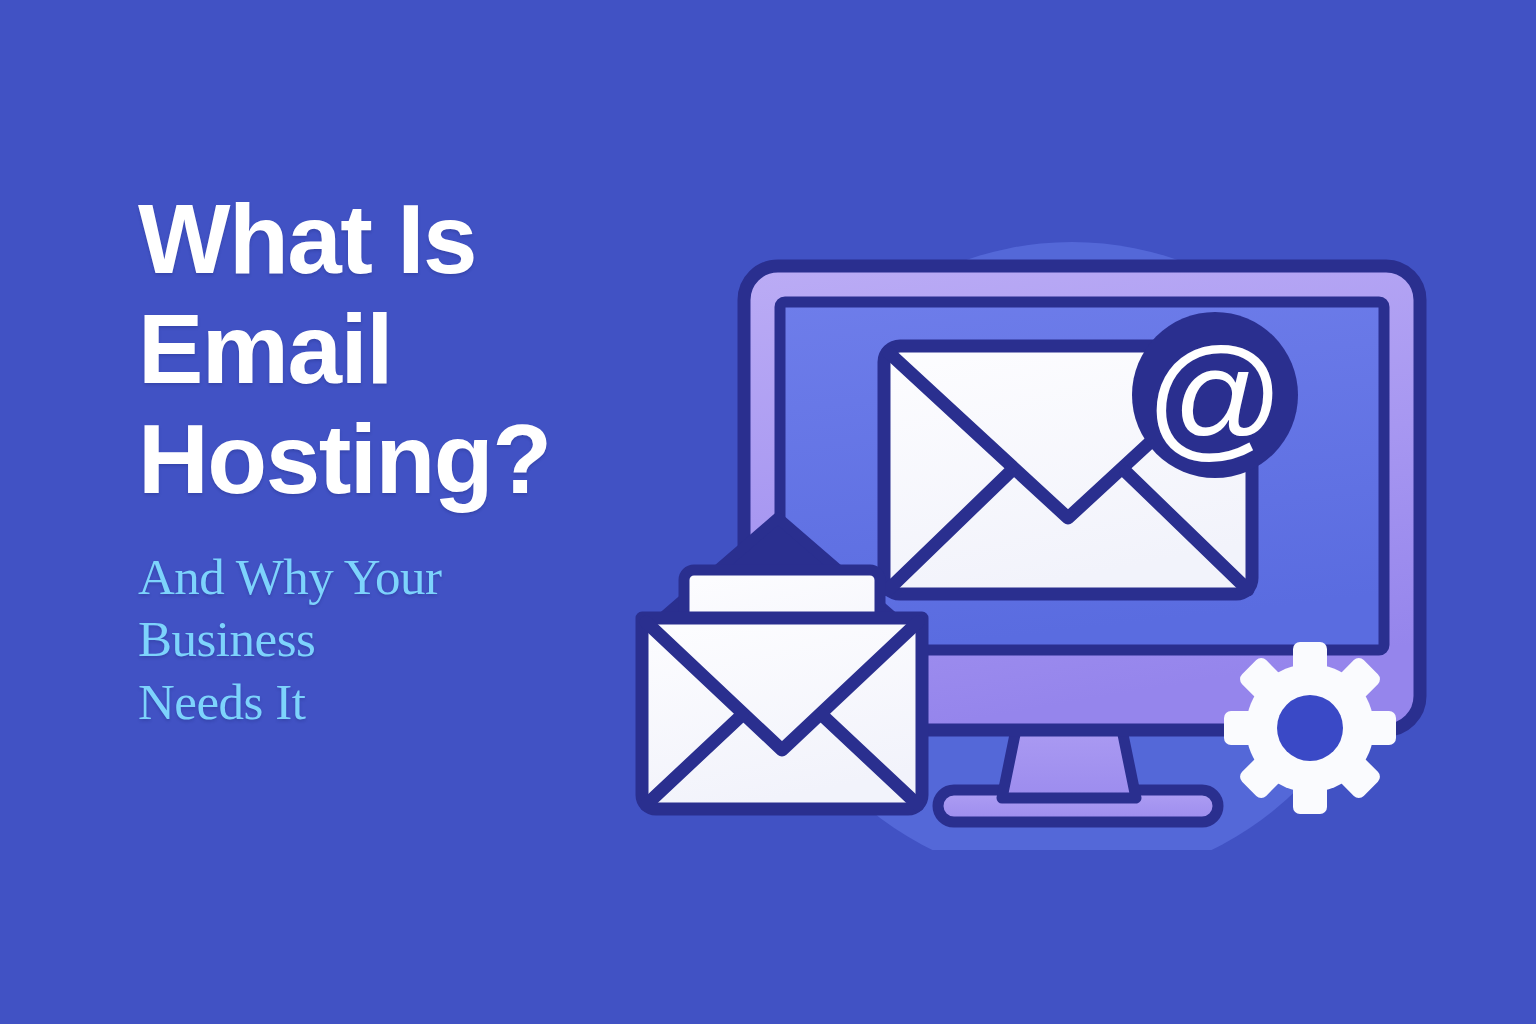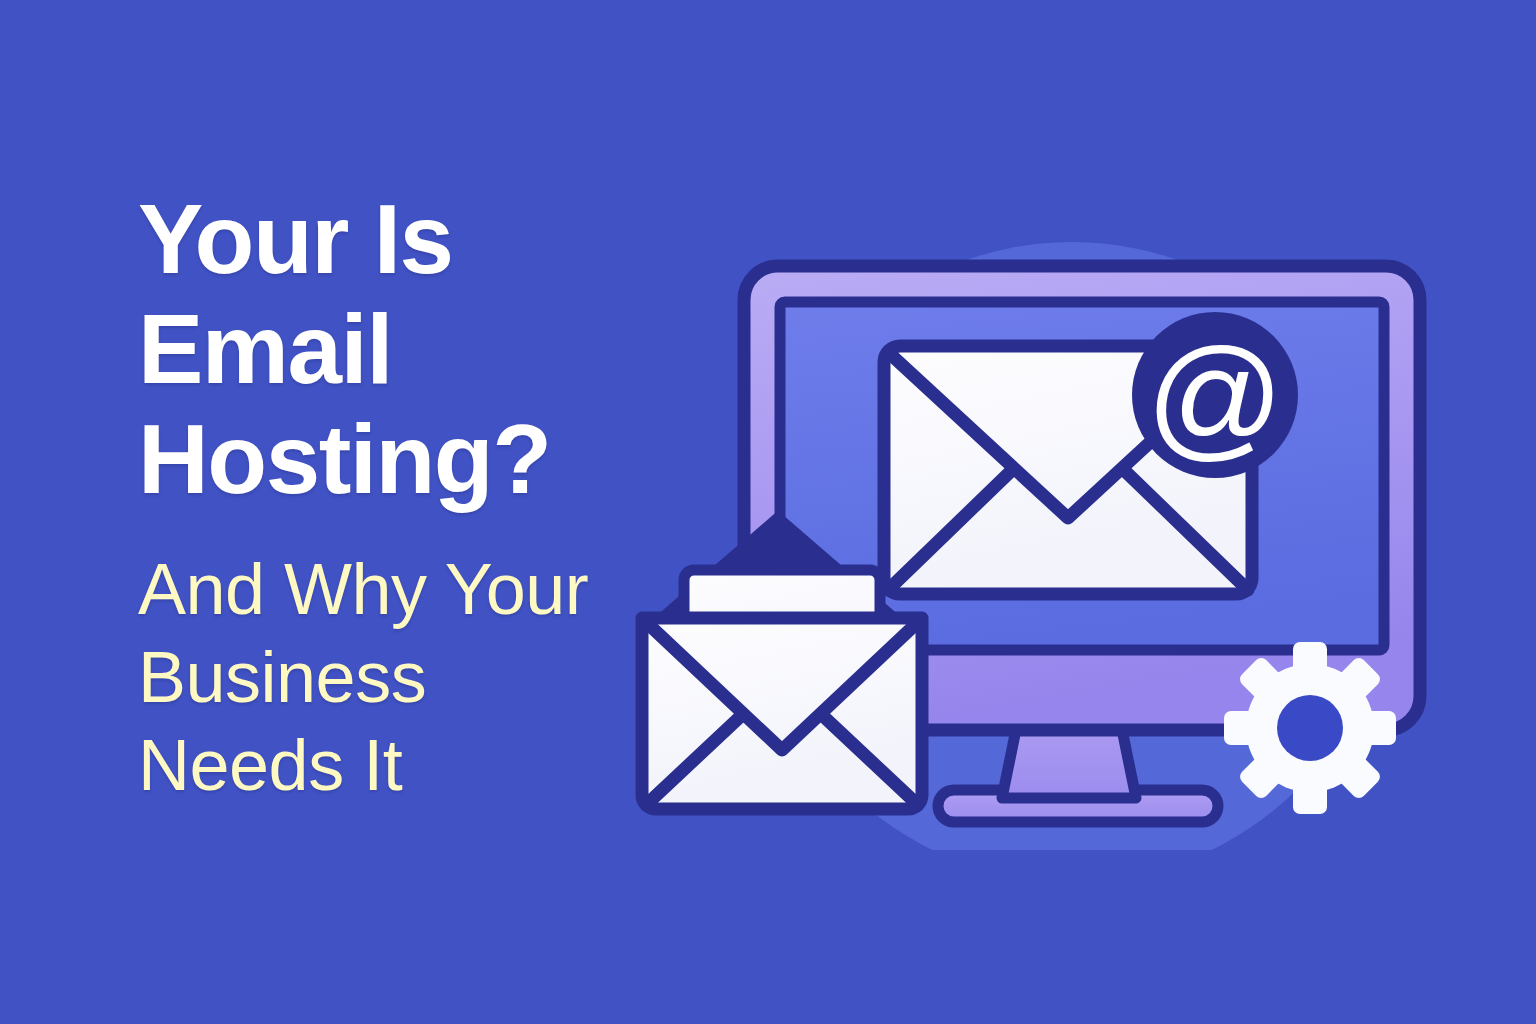--- a/index.html
+++ b/index.html
@@ -30,46 +30,47 @@
     font-size: 98px;
     line-height: 1.12;
     font-weight: 700;
     letter-spacing: -1.5px;
     text-shadow: 0 2px 3px rgba(20,26,90,0.22);
     white-space: pre-line;
   }
   #subheadline {
     margin: 0;
     padding-top: 32px;
-    color: #fef9c3;
-    font-size: 72px;
+    color: #7dd3fc;
+    font-size: 51px;
     line-height: 1.22;
     font-weight: 300;
     letter-spacing: -0.5px;
     text-shadow: 0 2px 3px rgba(20,26,90,0.22);
     white-space: pre-line;
+    font-family: Liberation Serif, serif;
   }
 
   
   #illustration {
     position: absolute;
     left: 620px;
     top: 150px;
     width: 860px;
     height: 700px;
   }
   #illustration svg { display: block; width: 100%; height: 100%; }
 </style>
 </head>
 <body>
 
 <div id="stage">
 
   <div id="text-block">
-    <h1 id="headline">Your Is
+    <h1 id="headline">What Is
 Email
 Hosting?</h1>
     <p id="subheadline">And Why Your
 Business
 Needs It</p>
   </div>
 
   <div id="illustration">
     <svg viewBox="0 0 860 700" xmlns="http://www.w3.org/2000/svg">
       <defs>

